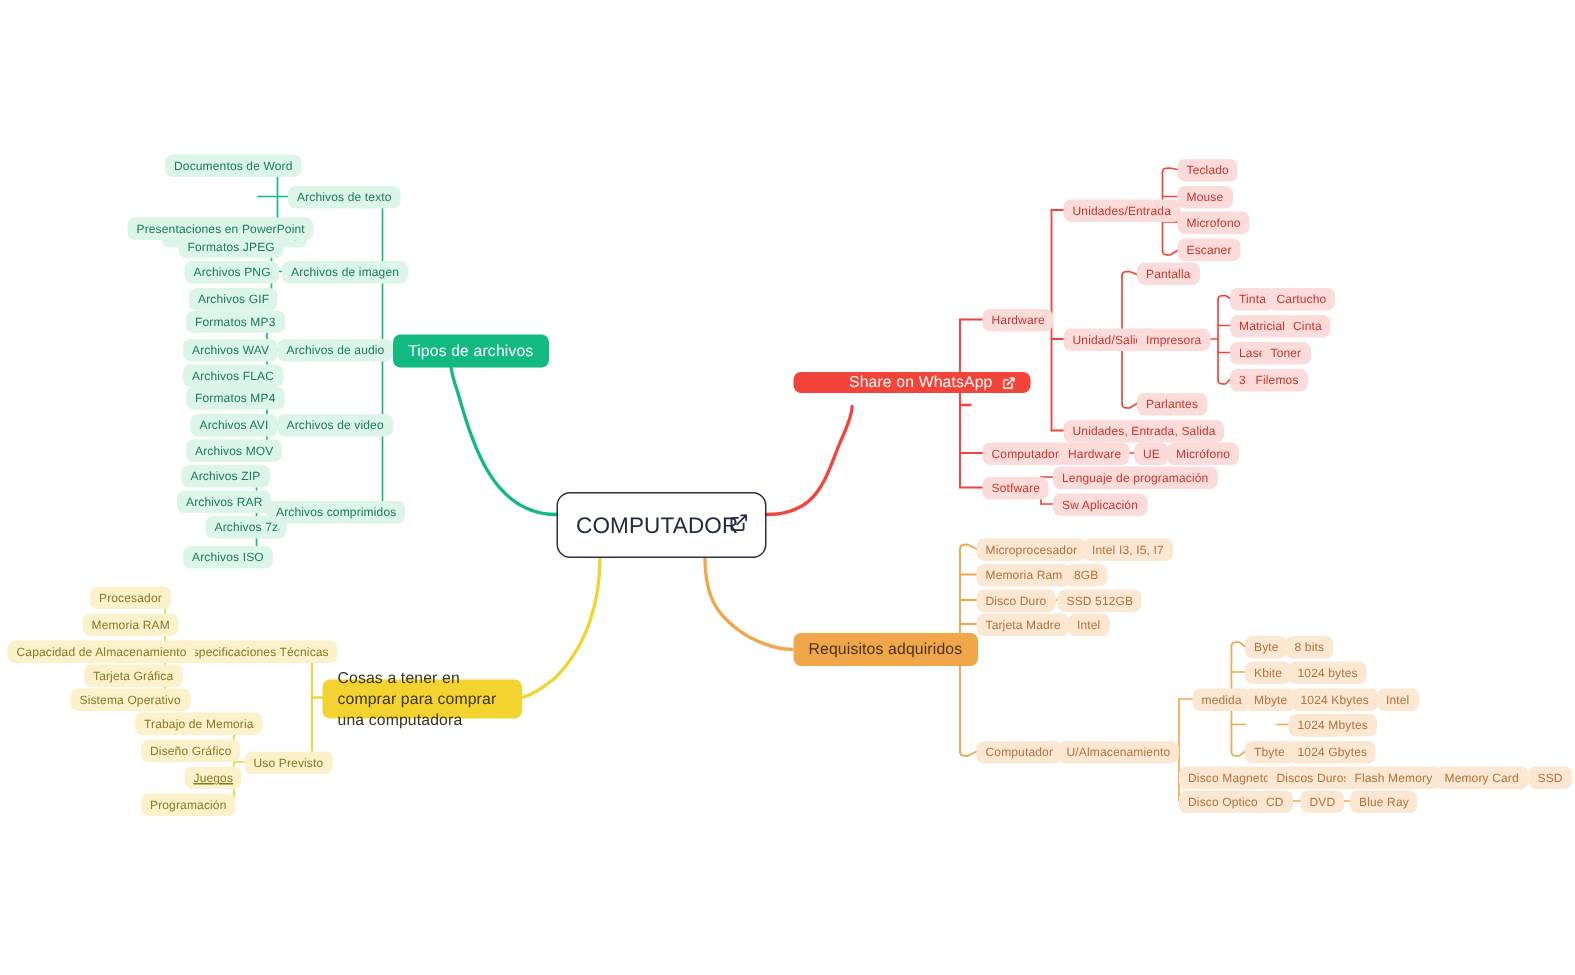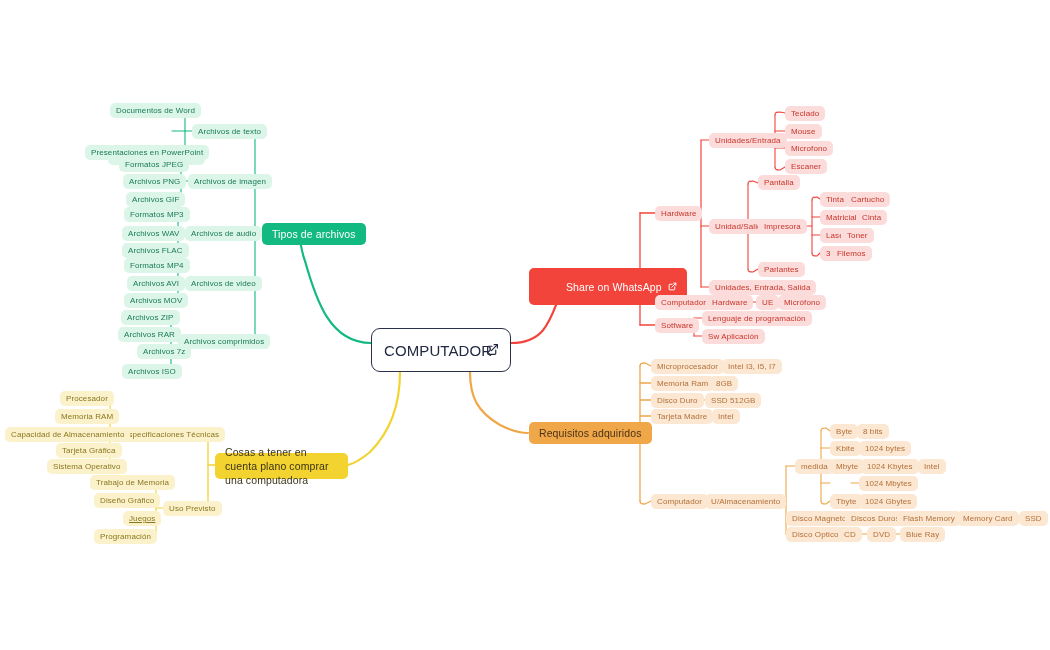--- a/index.html
+++ b/index.html
@@ -307,21 +307,21 @@
   <div class="node pill green" style="left:118px;top:327px;">
       <span>Archivos RAR</span>
     </div>
   <div class="node pill green" style="left:125px;top:344px;margin-left:12px;">
       <span>Archivos 7z</span>
     </div>
   <div class="node pill green" style="left:122px;top:364px;">
       <span>Archivos ISO</span>
     </div>
 
-  <div class="node branch-label red" style="left:529px;top:268px;height:37px;padding-left:37px;">
+  <div class="node branch-label red" style="left:529px;top:248px;height:14px;padding-left:37px;">
     <span>Share on WhatsApp</span>
     <span class="ext">
       <svg width="9" height="9" viewBox="0 0 24 24" fill="none" stroke="#ffffff" stroke-width="2.6" stroke-linecap="round" stroke-linejoin="round">
         <path d="M18 13v6a2 2 0 0 1-2 2H5a2 2 0 0 1-2-2V8a2 2 0 0 1 2-2h6"></path>
         <polyline points="15 3 21 3 21 9"></polyline>
           <line x1="10" y1="14" x2="21" y2="3"></line>
       </svg>
     </span>
   </div>
 
@@ -403,21 +403,21 @@
       <span>Sotfware</span>
     </div>
   <div class="node pill red" style="left:702px;top:311px;">
       <span>Lenguaje de programación</span>
     </div>
   <div class="node pill red" style="left:702px;top:329px;">
       <span>Sw Aplicación</span>
     </div>
 
   <div class="node branch-label yellow" style="left:215px;top:453px;width:133px;height:26px;">
-    <span>Cosas a tener en cuenta plano comprar una computadora</span>
+    <span>Cosas a tener en comprar para comprar una computadora</span>
   </div>
 
   <div class="node pill yellow" style="left:117px;top:427px;">
       <span>Especificaciones Técnicas</span>
     </div>
   <div class="node pill yellow" style="left:60px;top:391px;">
       <span>Procesador</span>
     </div>
   <div class="node pill yellow" style="left:55px;top:409px;">
       <span>Memoria RAM</span>

